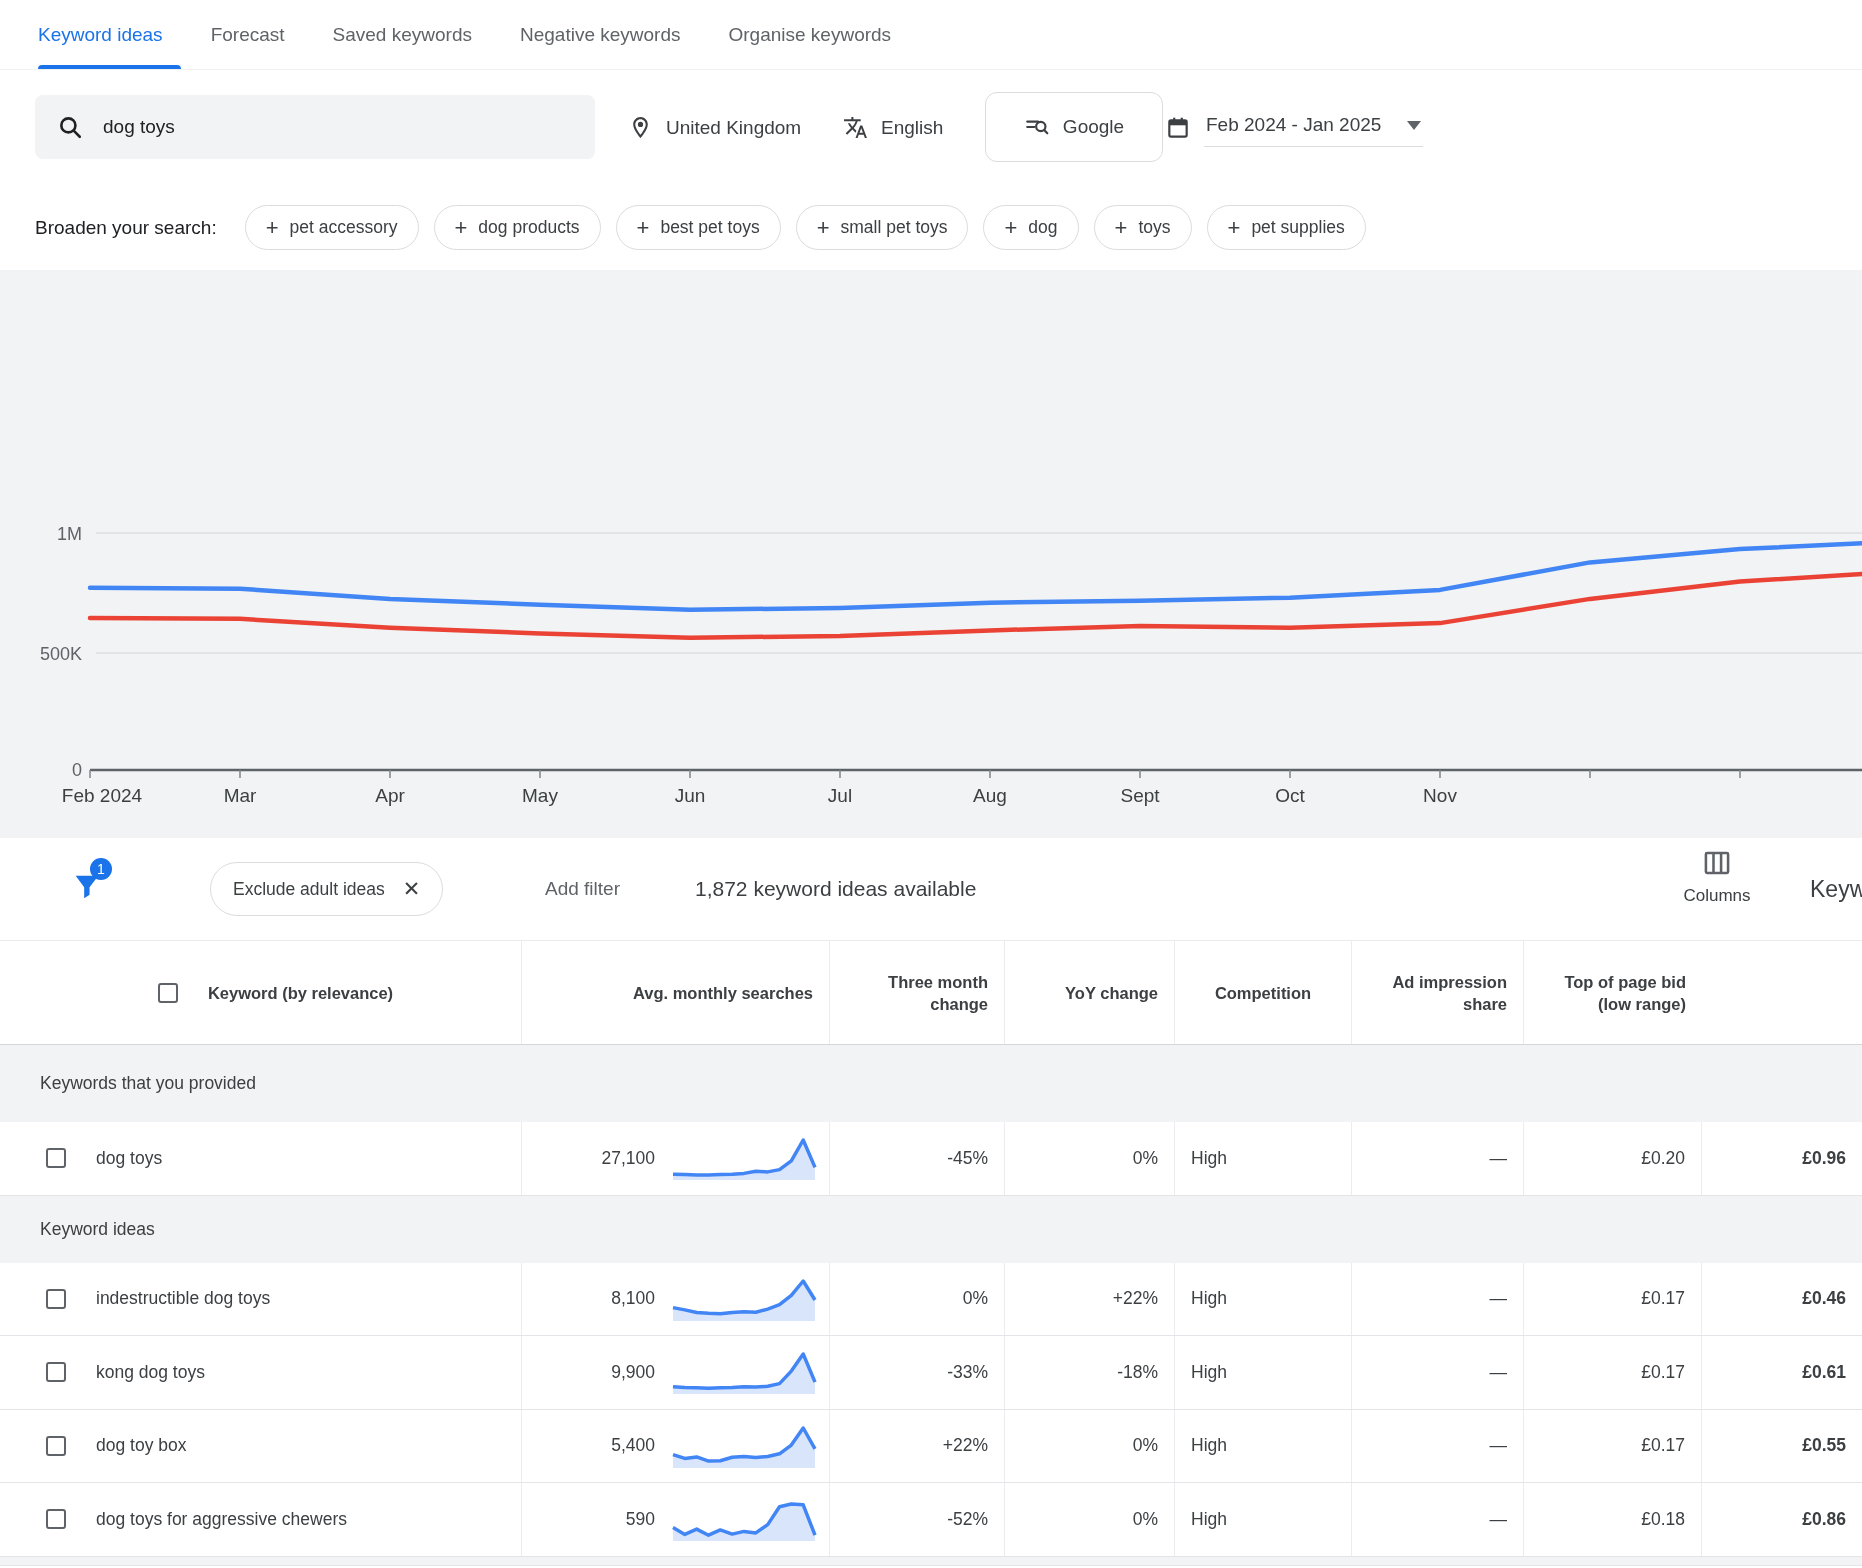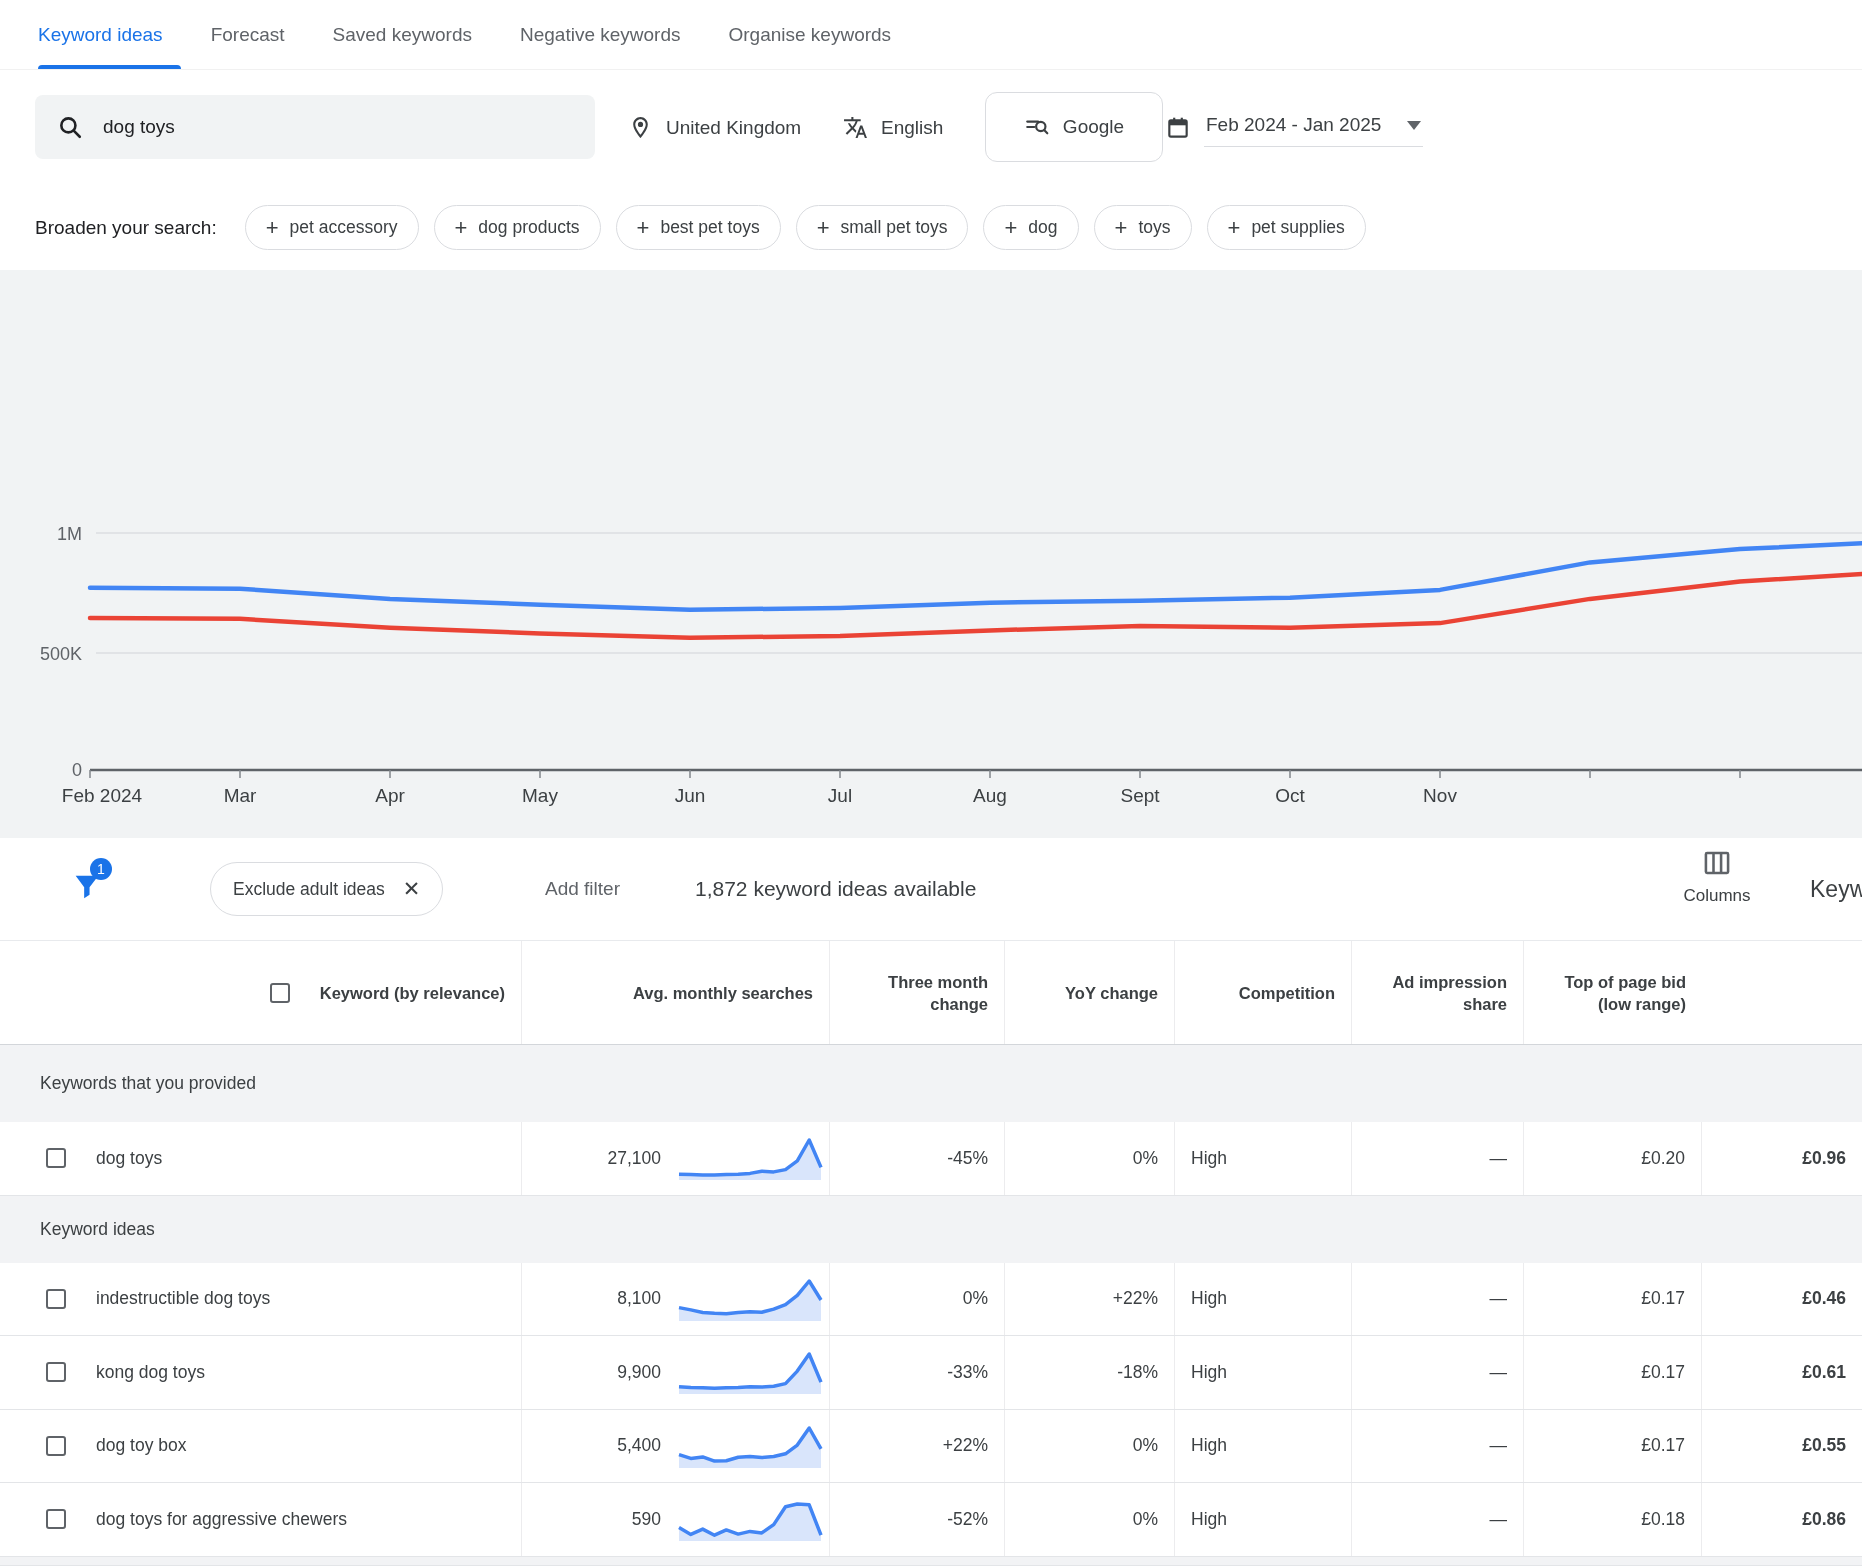--- a/index.html
+++ b/index.html
@@ -64,34 +64,34 @@
   #view-label { position:absolute; left:1810px; top:0; height:102px; display:flex; align-items:center;
     font-size:23px; color:#3c4043; white-space:nowrap; }
 
   
   .trow { display:grid; grid-template-columns:522px 308px 175px 170px 177px 172px 178px 160px; }
   #thead { height:105px; border-top:1px solid #e8eaed; border-bottom:1px solid #d3d6da; background:#fff; }
   #thead .hcell { display:flex; align-items:center; justify-content:flex-end; text-align:right;
     padding:0 16px; font-size:16.5px; font-weight:700; color:#3c4043; line-height:22px;
     border-right:1px solid #ececee; }
   #thead .hcell:last-child { border-right:none; }
-  #thead .hcell.left { justify-content:flex-end; text-align:left; }
+  #thead .hcell.left { justify-content:center; text-align:left; }
   #thead .kw { padding-left:46px; gap:30px; }
   .checkbox { width:20px; height:20px; border:2px solid #5f6368; border-radius:3px;
     background:#fff; flex:none; cursor:pointer; }
   .section-band { height:77px; background:#f2f3f5; display:flex; align-items:center;
     padding-left:40px; font-size:17.5px; color:#3c4043; }
   .section-band.small { height:67px; }
   .drow { height:73.5px; background:#fff; border-bottom:1px solid #e3e5e8; }
   .drow .cell { display:flex; align-items:center; justify-content:flex-end; padding:0 16px;
     font-size:17.5px; color:#3c4043; border-right:1px solid #ececee; }
   .drow .cell:last-child { border-right:none;font-weight:bold; }
   .drow .cell.left { justify-content:flex-start; }
   .drow .kwcell { padding-left:46px; gap:30px; }
-  .avgcell { display:flex; align-items:center; padding:0 4px 0 16px; border-right:1px solid #ececee; }
+  .avgcell { display:flex; align-items:center; padding:0 10px 0 16px; border-right:1px solid #ececee; }
   .avgnum { width:124px; text-align:right; font-size:17.5px; color:#3c4043; }
   .sparkwrap { margin-left:14px; width:150px; height:50px; }
   #table-footer-gray { height:8px; background:#f2f3f5; }
   #table-footer-row { height:4px; background:#fff; border-top:1px solid #e3e5e8; }
 
   svg text { font-family:"Liberation Sans", sans-serif; }
 </style>
 </head>
 <body>
 

